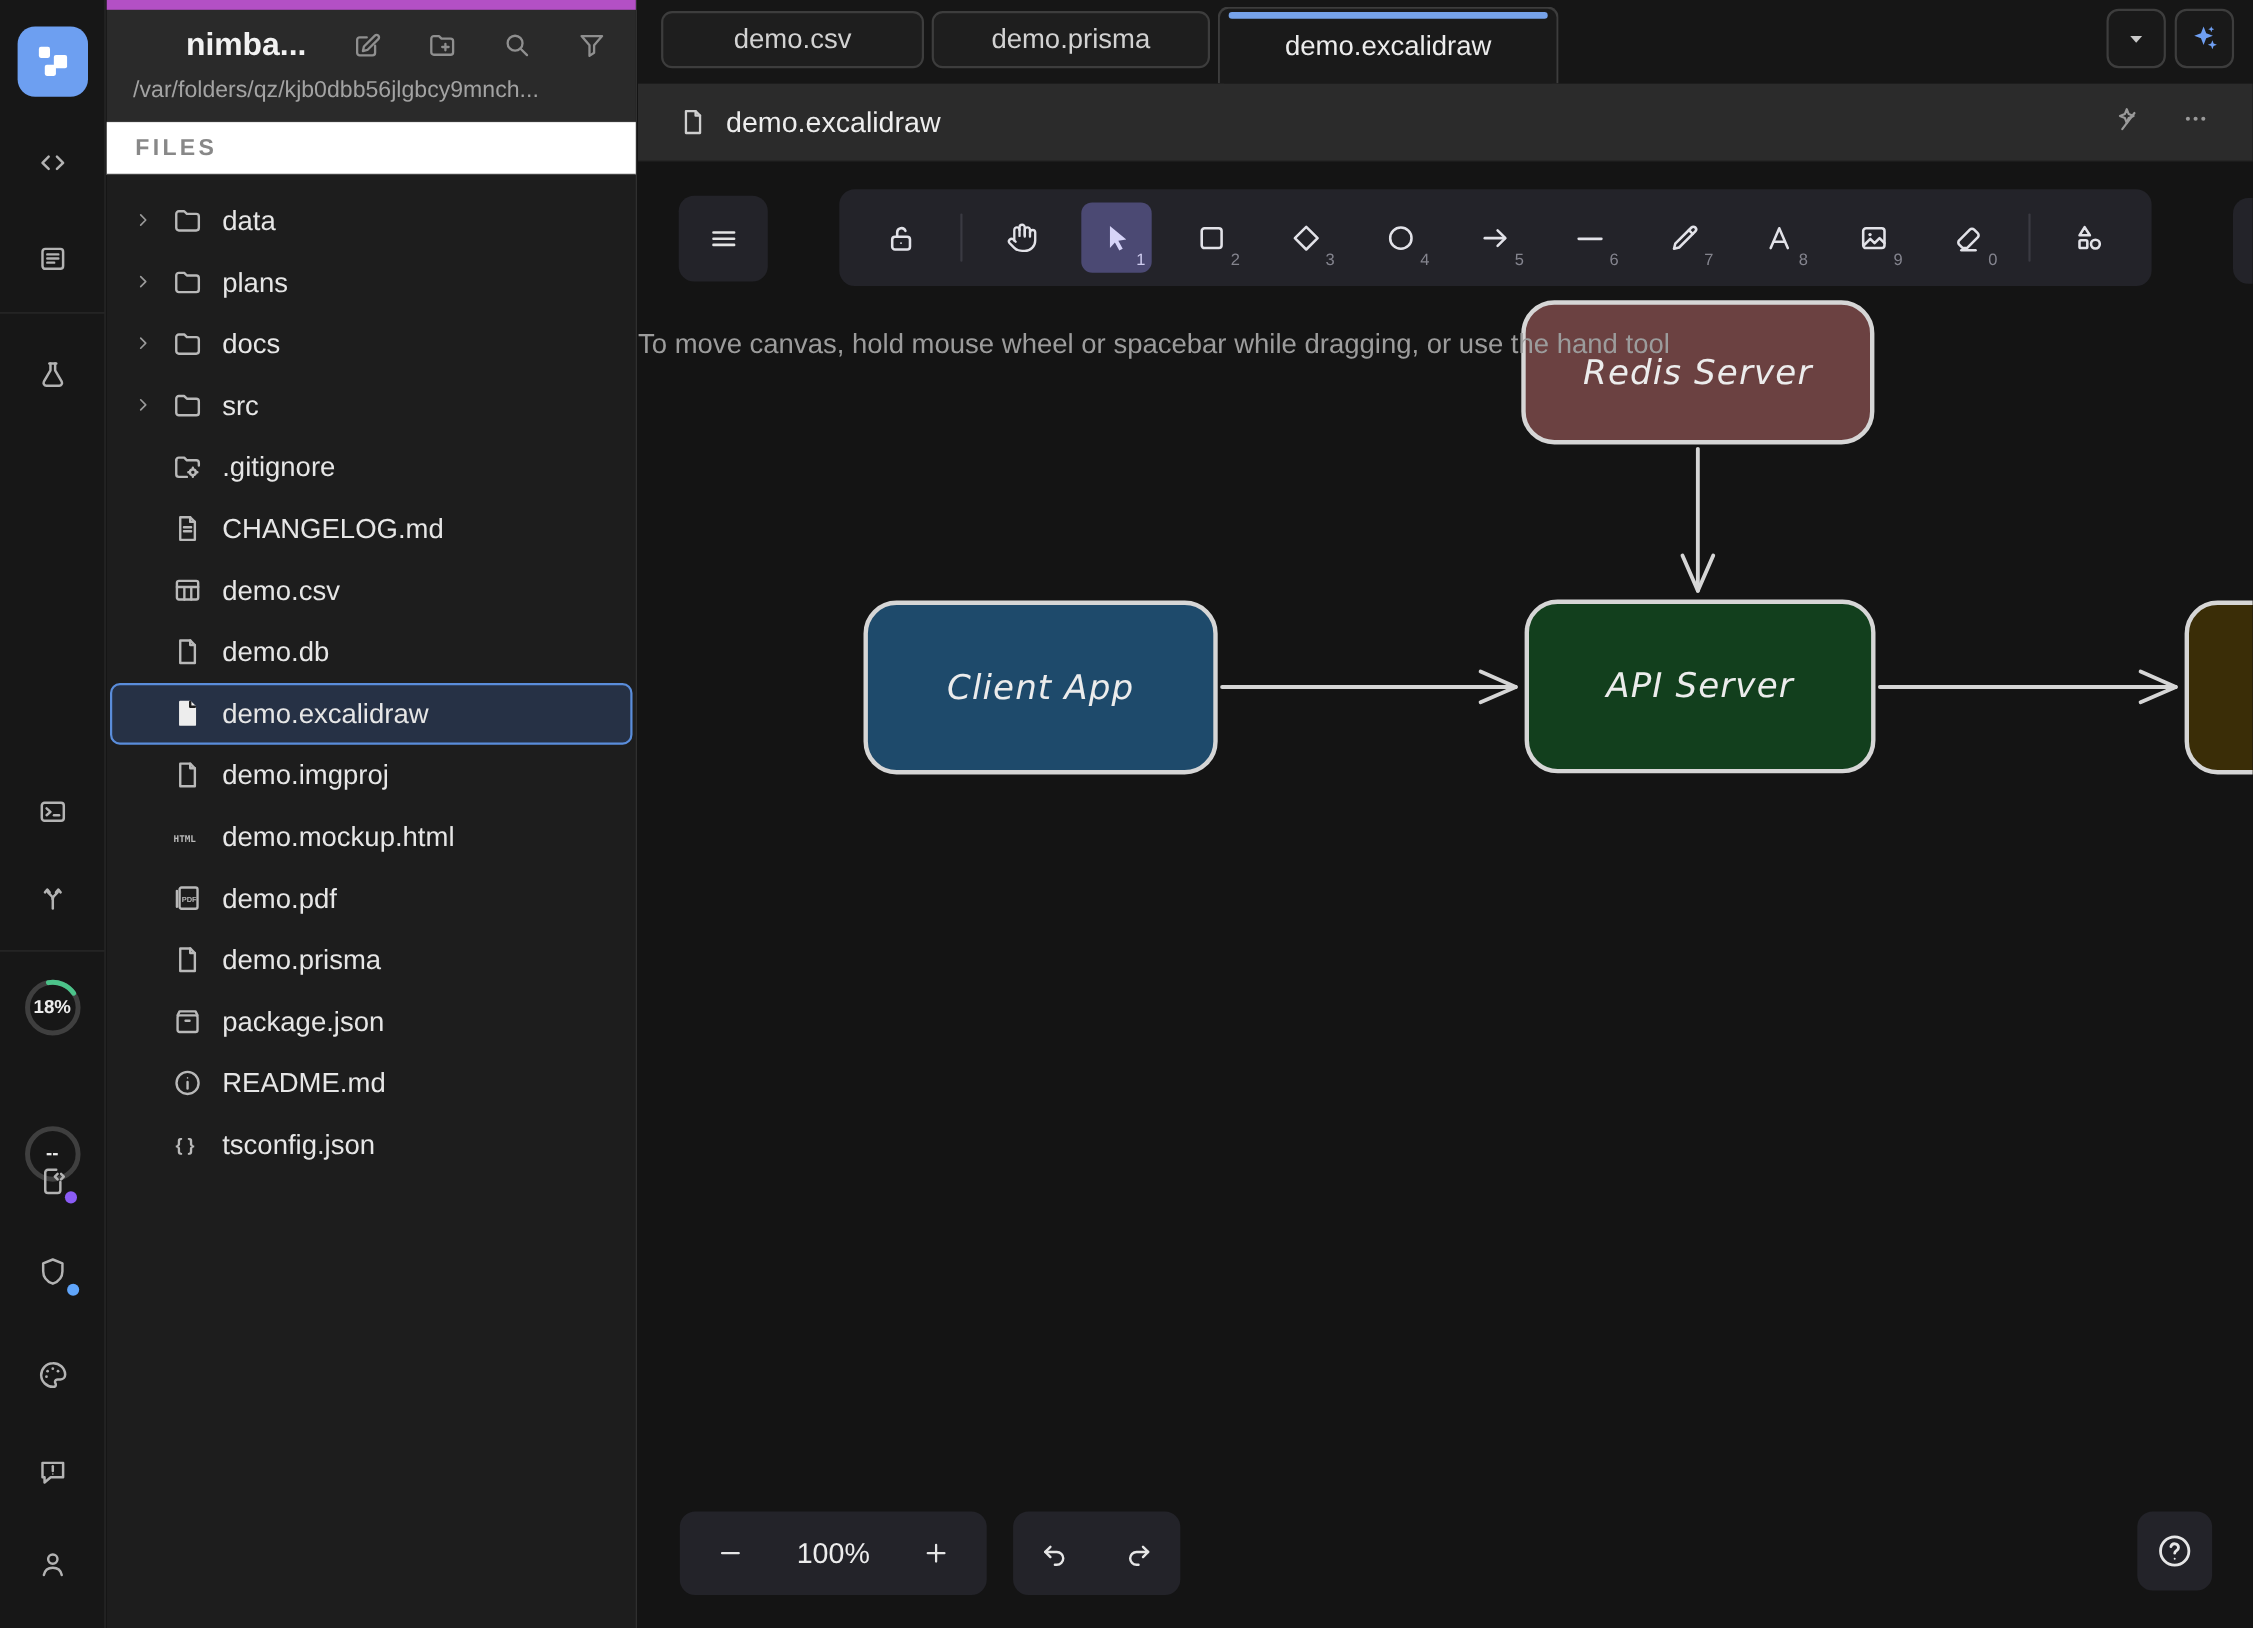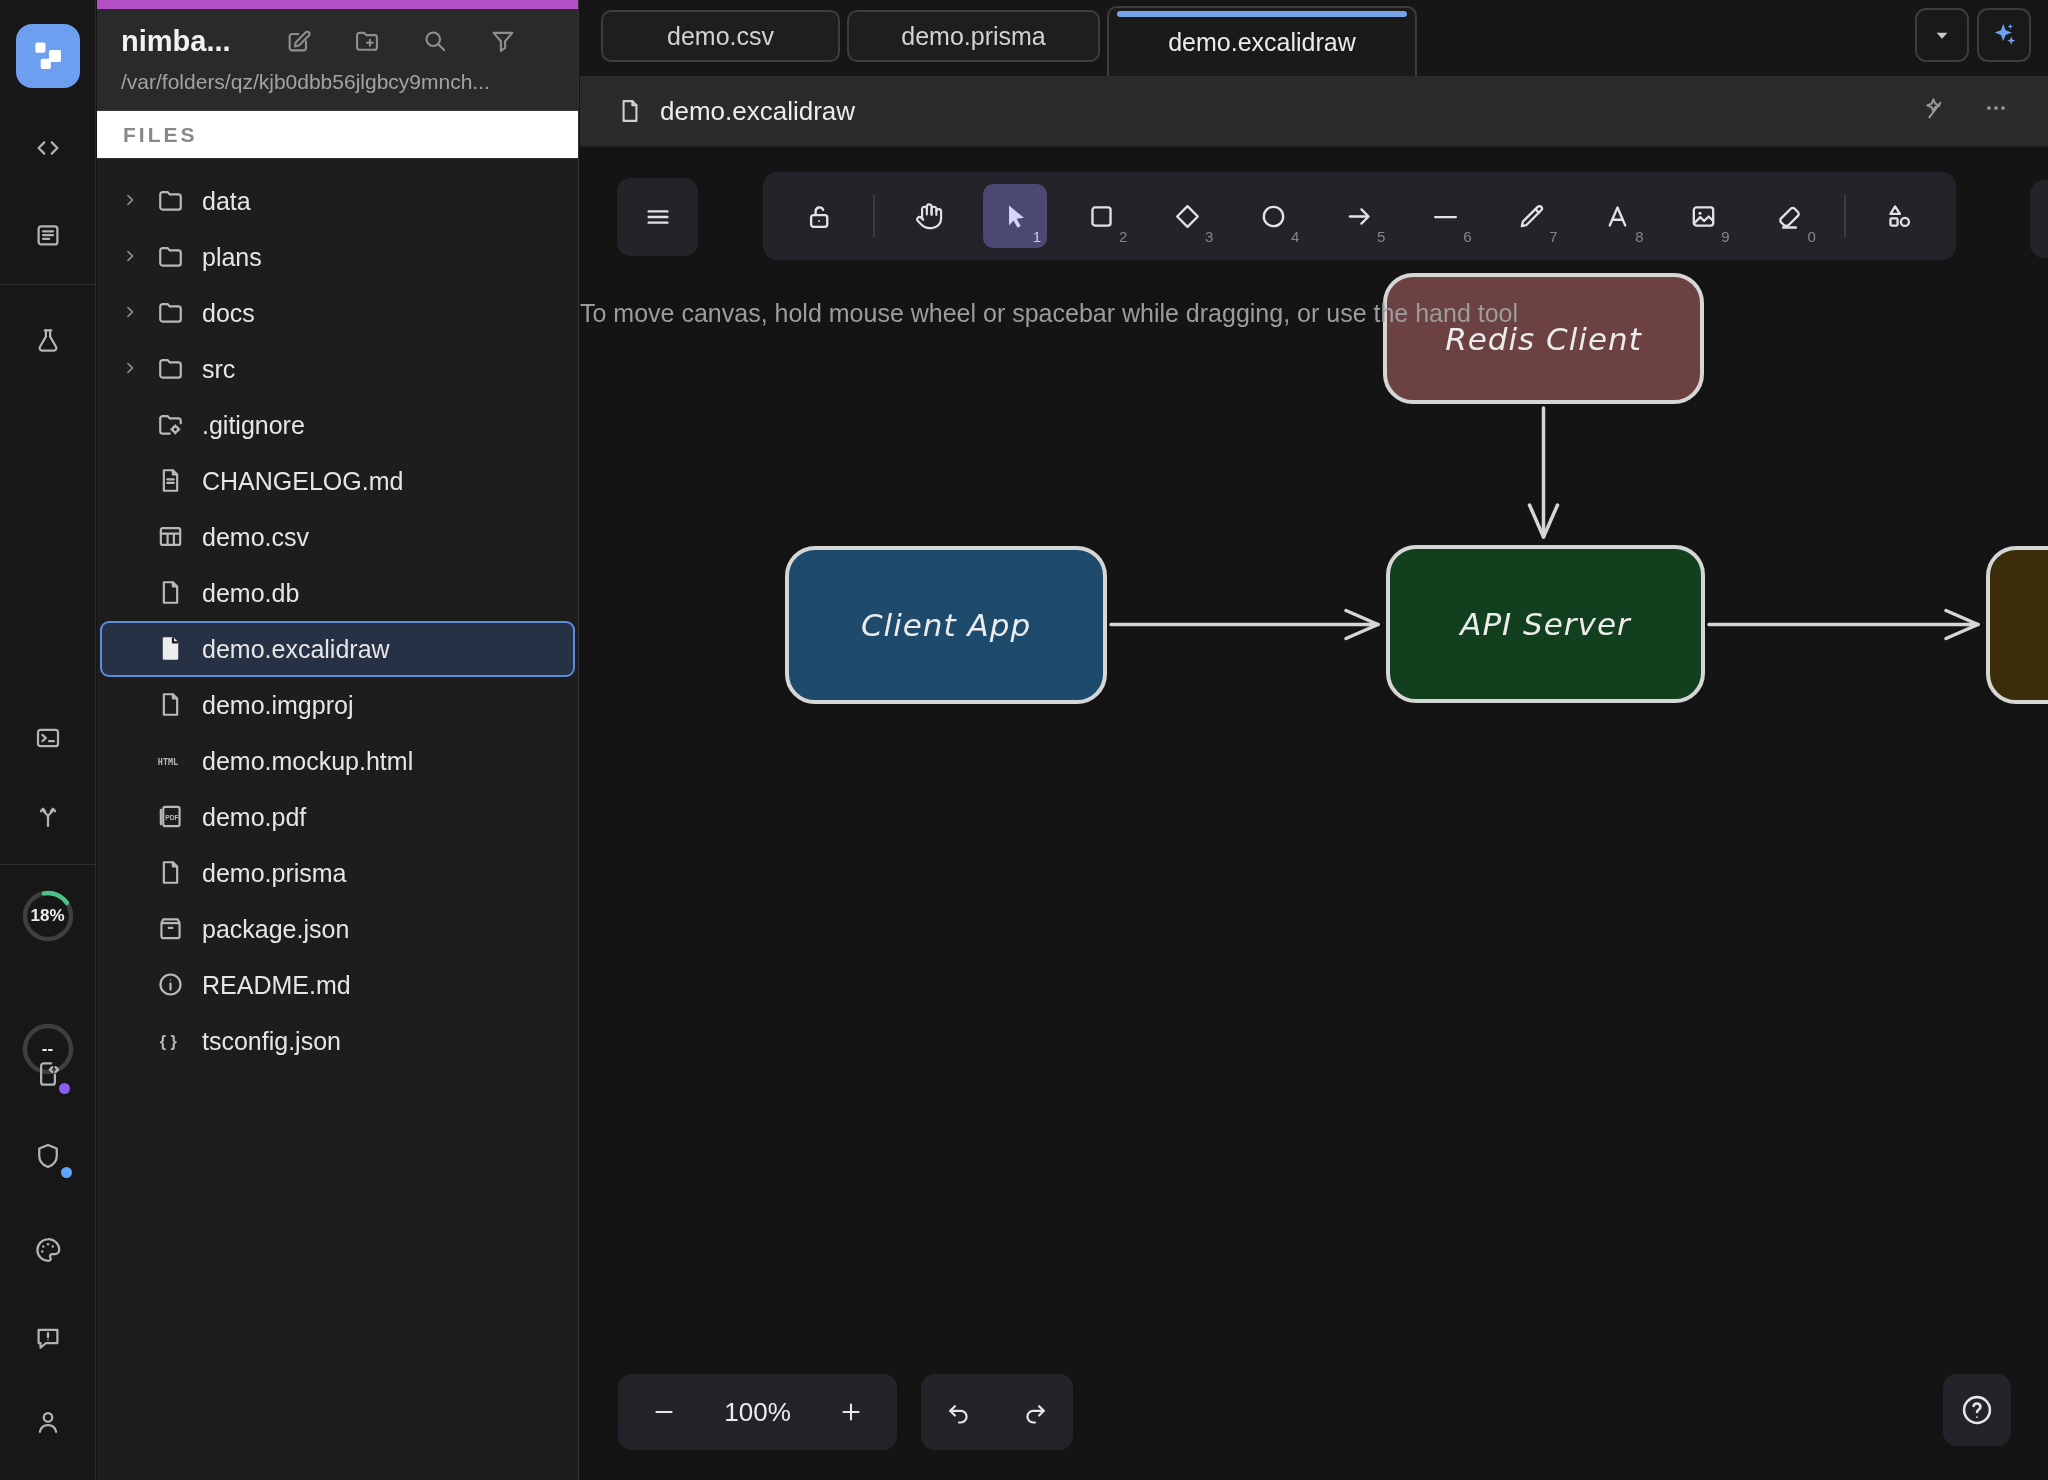--- a/index.html
+++ b/index.html
@@ -19,21 +19,21 @@
   .ring .ring-label { font-size:17px; font-weight:bold; color:#ececec; z-index:1; }
   .dot { position:absolute; width:11px; height:11px; border-radius:50%; }
   .dot-purple { background:#8b5cf6; right:2px; bottom:4px; }
   .dot-blue { background:#60a5fa; right:0px; bottom:2px; }
 
   
   .sidebar { position:absolute; left:97px; top:0; width:482px; height:100%; background:#1d1d1d; border-right:1px solid #323232; z-index:15; }
   .accent-bar { height:9px; width:100%; }
   .sb-header { background:#2a2a2a; padding:16px 24px 16px 24px; border-bottom:1px solid #3a3a3a; }
   .sb-title-row { display:flex; align-items:center; }
-  .sb-title { font-size:29px; font-weight:bold; color:#f2f2f2; width:150px; white-space:nowrap; overflow:hidden; }
+  .sb-title { font-size:29px; font-weight:bold; color:#f2f2f2; width:150px; white-space:nowrap; overflow:hidden;margin-left:48px; }
   .sb-actions { display:flex; gap:38px; margin-left:14px; color:#8f8f8f; }
   .sb-actions .sb-act { width:30px; height:30px; cursor:pointer; }
   .sb-actions svg { width:28px; height:28px; }
   .sb-path { margin-top:12px; font-size:21px; color:#a3a3a3; white-space:nowrap; overflow:hidden; }
   .files-strip { height:48px; background:#ffffff; border-bottom:1px solid #333; display:flex; align-items:center; padding-left:26px; }
   .files-label { font-size:21px; letter-spacing:3px; font-weight:600; color:#888; }
   .file-list { padding-top:14px; }
   .file-row { height:56px; display:flex; align-items:center; padding-left:18px; position:relative; cursor:pointer; margin:0 3px; border:2px solid transparent; border-radius:9px; }
   .file-row .chev { width:22px; height:22px; color:#9a9a9a; flex:0 0 22px; }
   .file-row .chev svg { width:20px; height:20px; }
@@ -531,21 +531,21 @@
       <div class="diagram" id="diagram">
         <svg class="edges" id="edges" viewBox="0 0 1468 1333">
             <path d="M531 477.5 L798 477.5" stroke="#d6d6d6" stroke-width="3.5" fill="none" stroke-linecap="round"></path>
             <path d="M798 477.5 L766 463.5 M798 477.5 L766 491.5" stroke="#d6d6d6" stroke-width="3.5" fill="none" stroke-linecap="round"></path>
             <path d="M1129 477.5 L1398 477.5" stroke="#d6d6d6" stroke-width="3.5" fill="none" stroke-linecap="round"></path>
             <path d="M1398 477.5 L1366 463.5 M1398 477.5 L1366 491.5" stroke="#d6d6d6" stroke-width="3.5" fill="none" stroke-linecap="round"></path>
             <path d="M963.5 261 L963.5 390" stroke="#d6d6d6" stroke-width="3.5" fill="none" stroke-linecap="round"></path>
             <path d="M963.5 390 L949.5 358 M963.5 390 L977.5 358" stroke="#d6d6d6" stroke-width="3.5" fill="none" stroke-linecap="round"></path>
           </svg>
       <div class="node" style="left: 803px; top: 126px; width: 321px; height: 131px; background: rgb(107, 65, 65);">
-            <span class="node-label">Redis Client</span>
+            <span class="node-label">Redis Server</span>
           </div>
           <div class="node" style="left: 205px; top: 399px; width: 322px; height: 158px; background: rgb(30, 74, 107);">
             <span class="node-label">Client App</span>
           </div>
           <div class="node" style="left: 806px; top: 398px; width: 319px; height: 158px; background: rgb(18, 63, 29);">
             <span class="node-label">API Server</span>
           </div>
           <div class="node" style="left: 1406px; top: 399px; width: 420px; height: 158px; background: rgb(58, 45, 7);">
             <span class="node-label"></span>
           </div>

